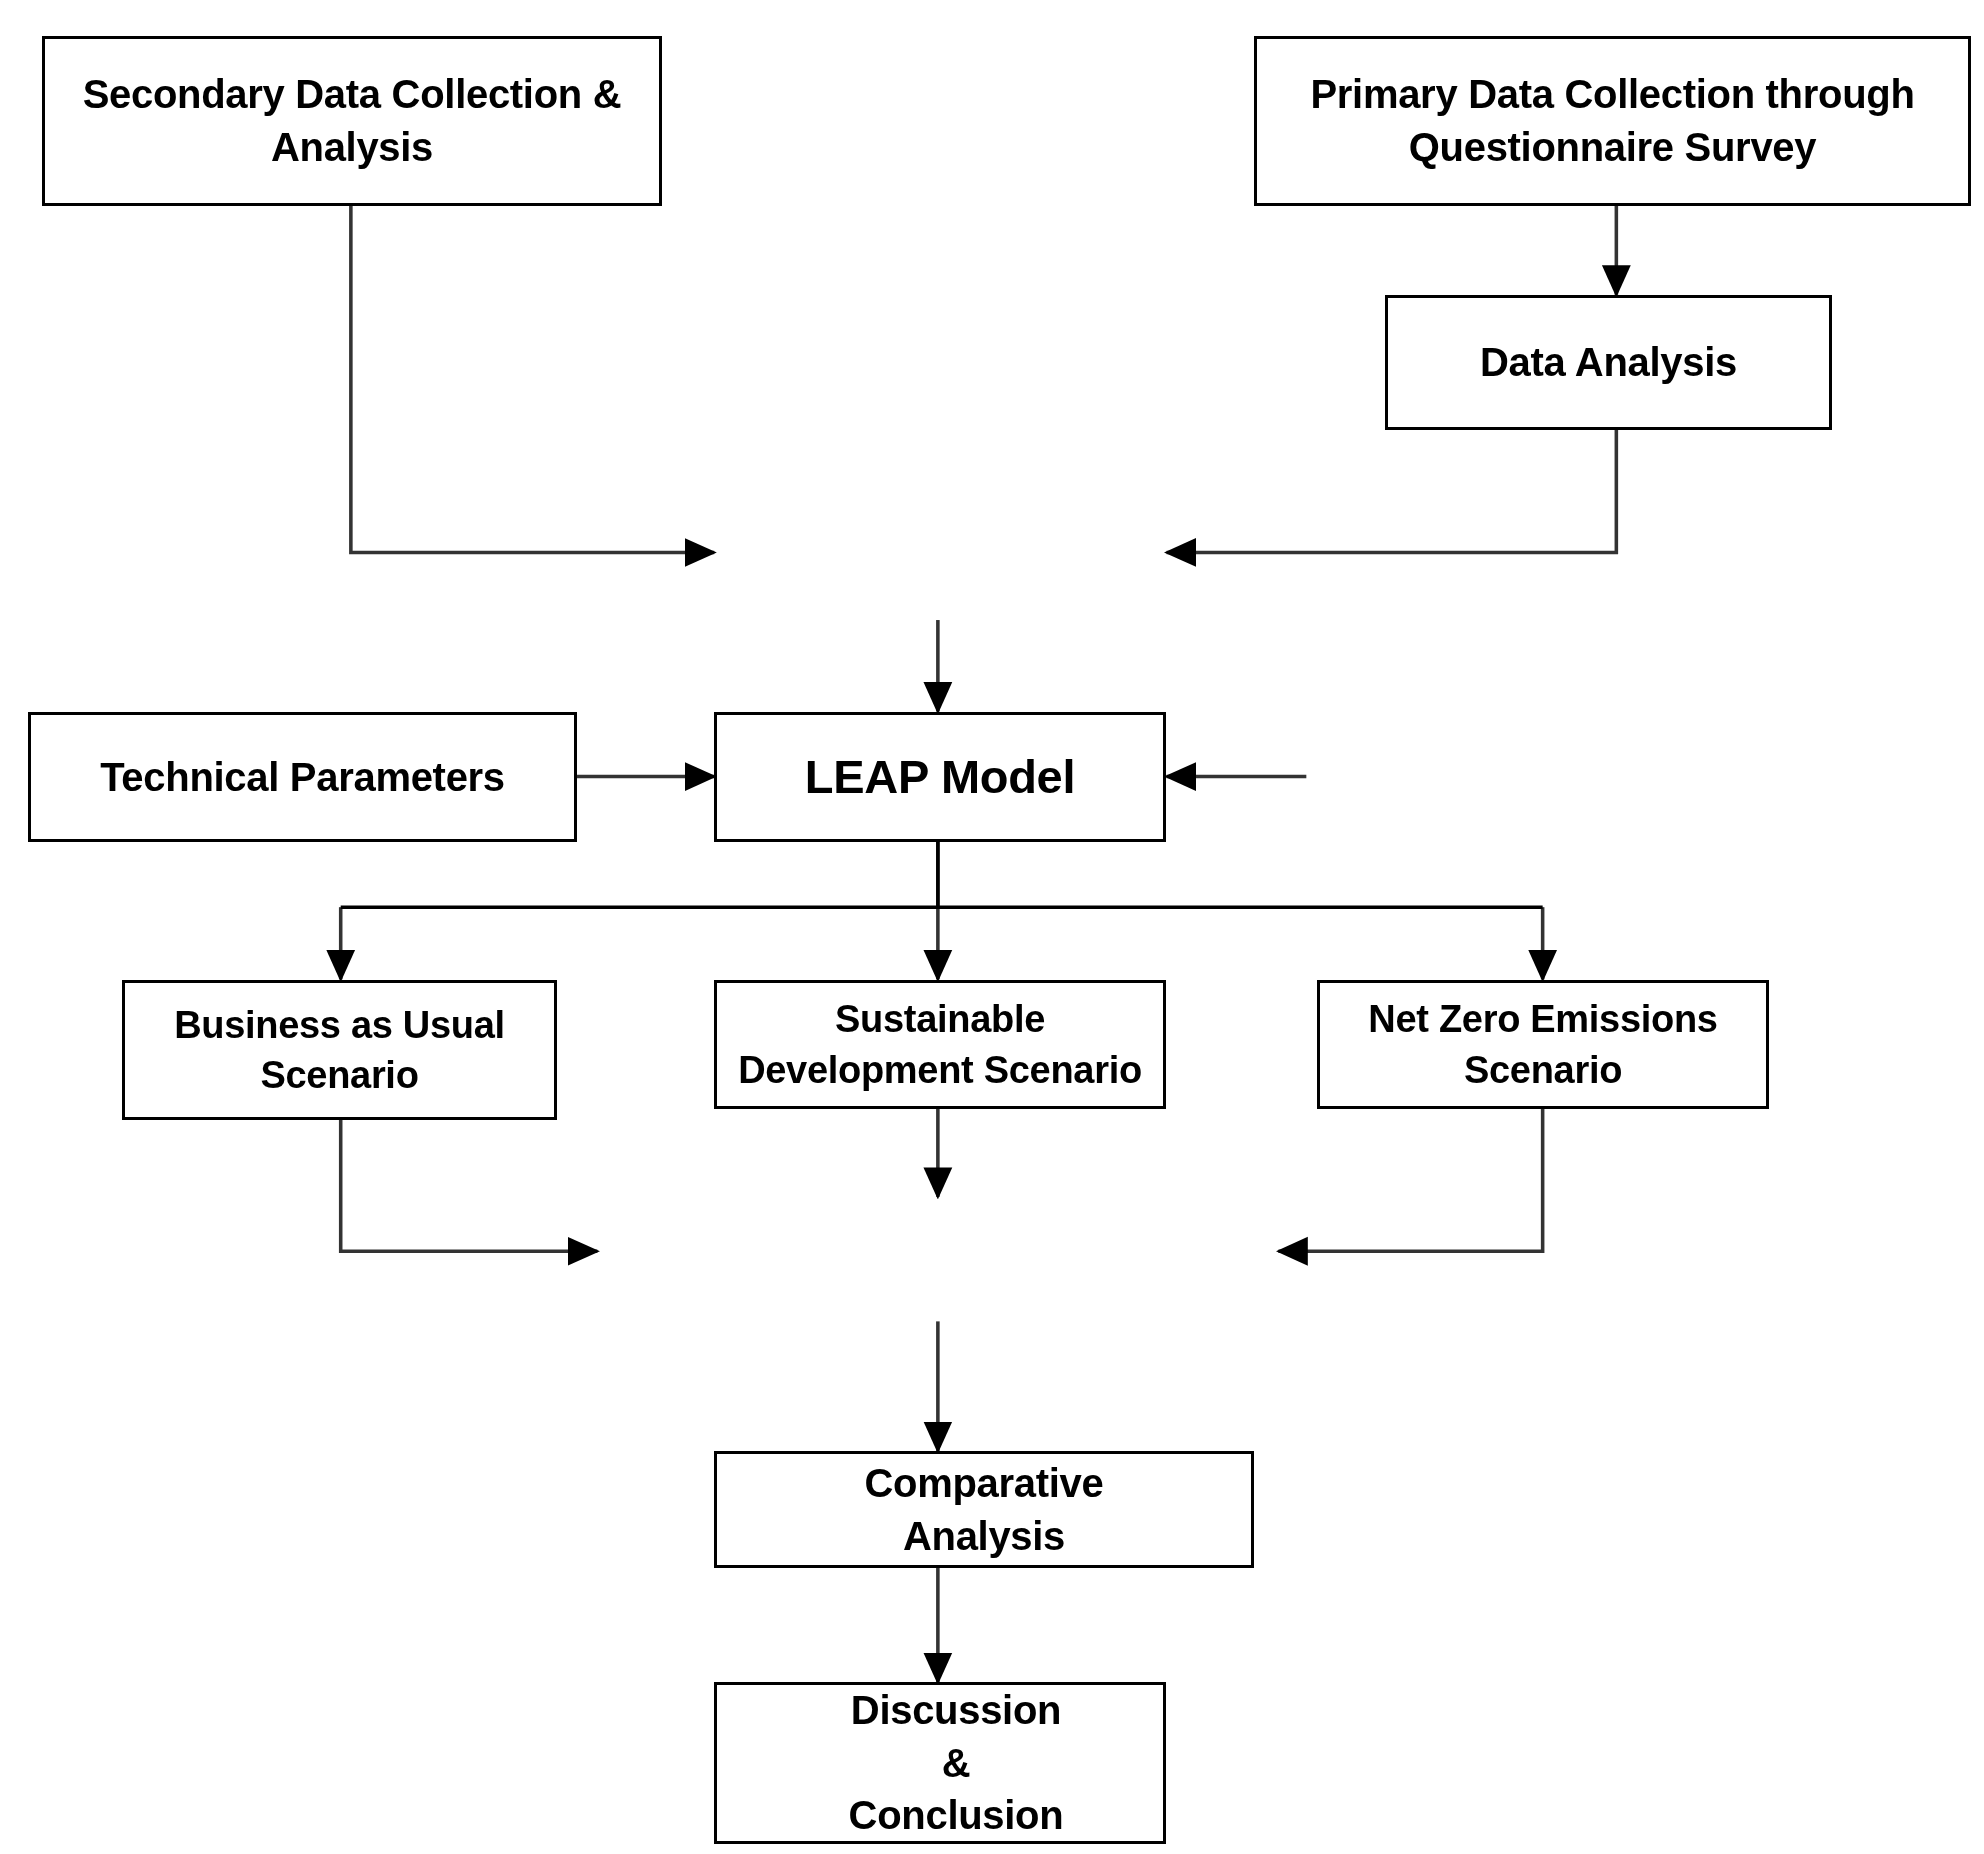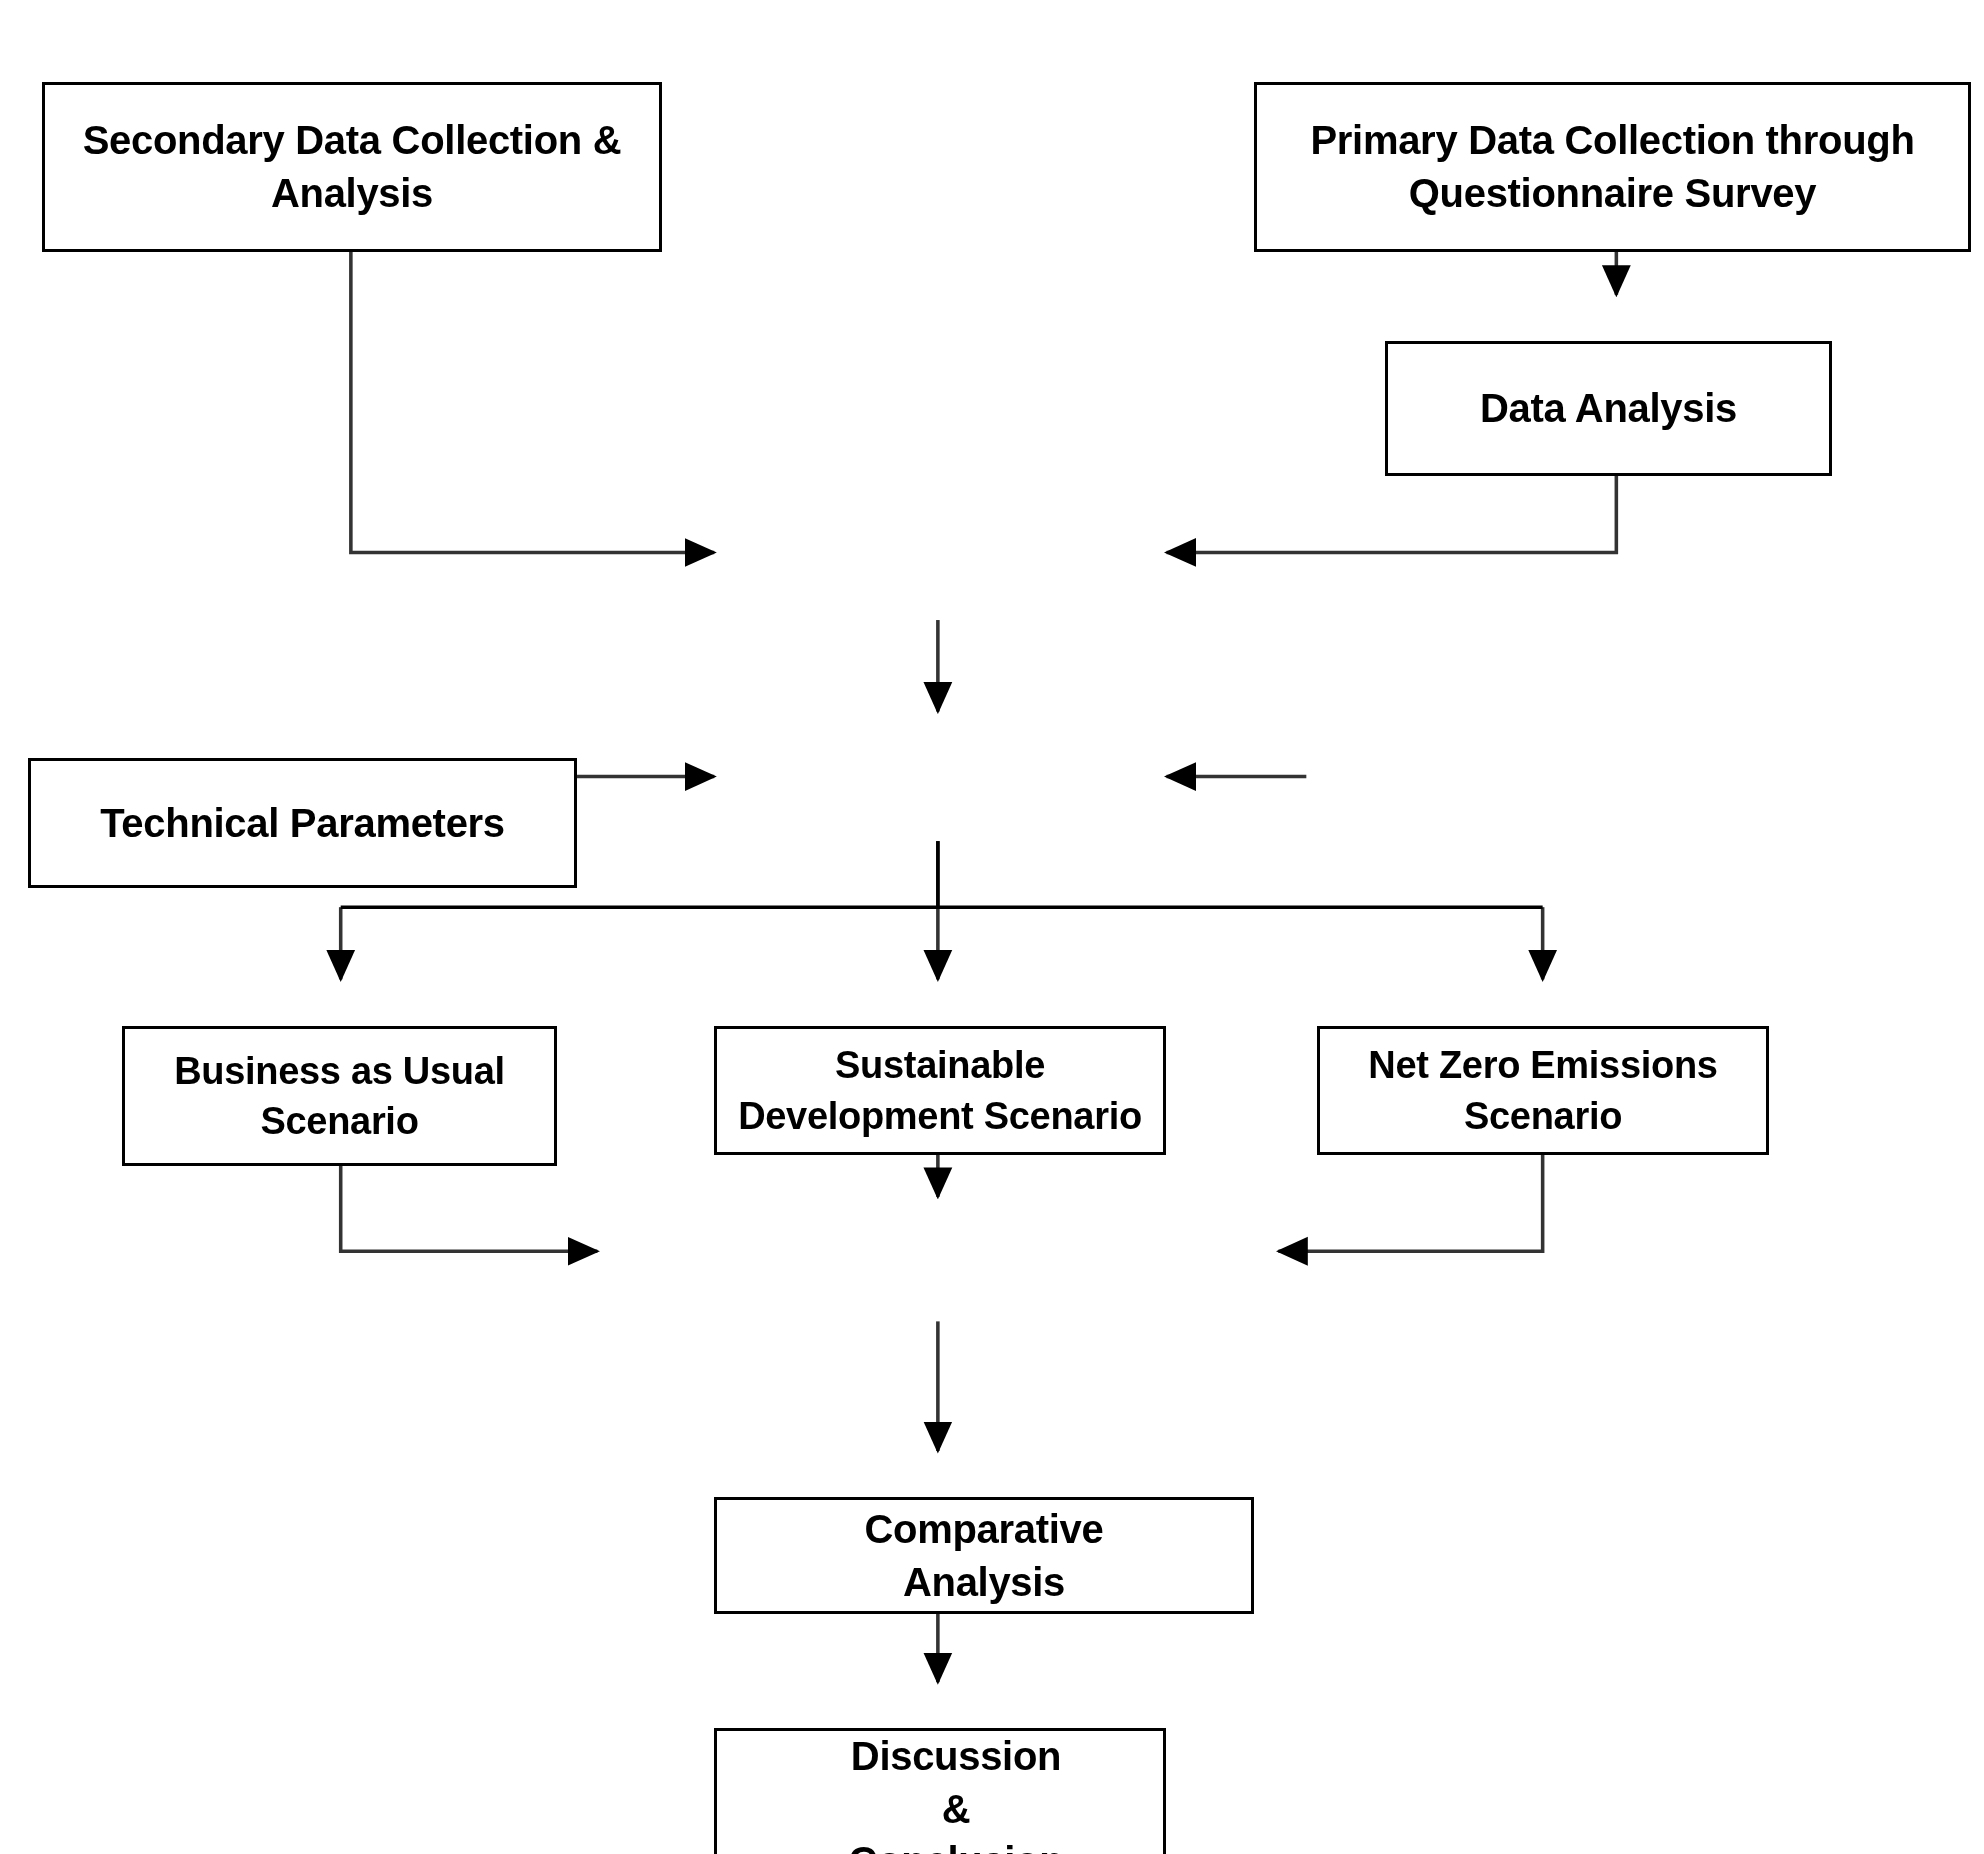--- a/index.html
+++ b/index.html
@@ -28,21 +28,20 @@
   .node {
     position: absolute;
     box-sizing: border-box;
     border: 3.6px solid #000000;
     background: #ffffff;
     display: flex;
     align-items: center;
     justify-content: center;
     text-align: center;
     z-index: 2;
-    margin-top: 46px;
   }
   .node .label {
     font-weight: bold;
     color: #000000;
     line-height: 1.32;
     letter-spacing: -0.3px;
     white-space: pre-line;
     padding: 0 9.1px;
   }
   .fs-big   { font-size: 40px; }
@@ -112,20 +111,23 @@
 
   <div class="node" style="left:1385px; top:295px; width:447px; height:135px;">
     <span class="label fs-big">Data Analysis</span>
   </div>
 
 
   <div class="node" style="left:28px; top:712px; width:549px; height:130px;">
     <span class="label fs-big">Technical Parameters</span>
   </div>
 
+  <div class="node" style="left:714px; top:712px; width:452px; height:130px;">
+    <span class="label fs-lm" style="font-size:47px;">LEAP Model</span>
+  </div>
 
 
   <div class="node" style="left:122px; top:980px; width:435px; height:140px;">
     <span class="label fs-mid">Business as Usual
 Scenario</span>
   </div>
 
   <div class="node" style="left:714px; top:980px; width:452px; height:129px;">
     <span class="label fs-mid">Sustainable
 Development Scenario</span>

